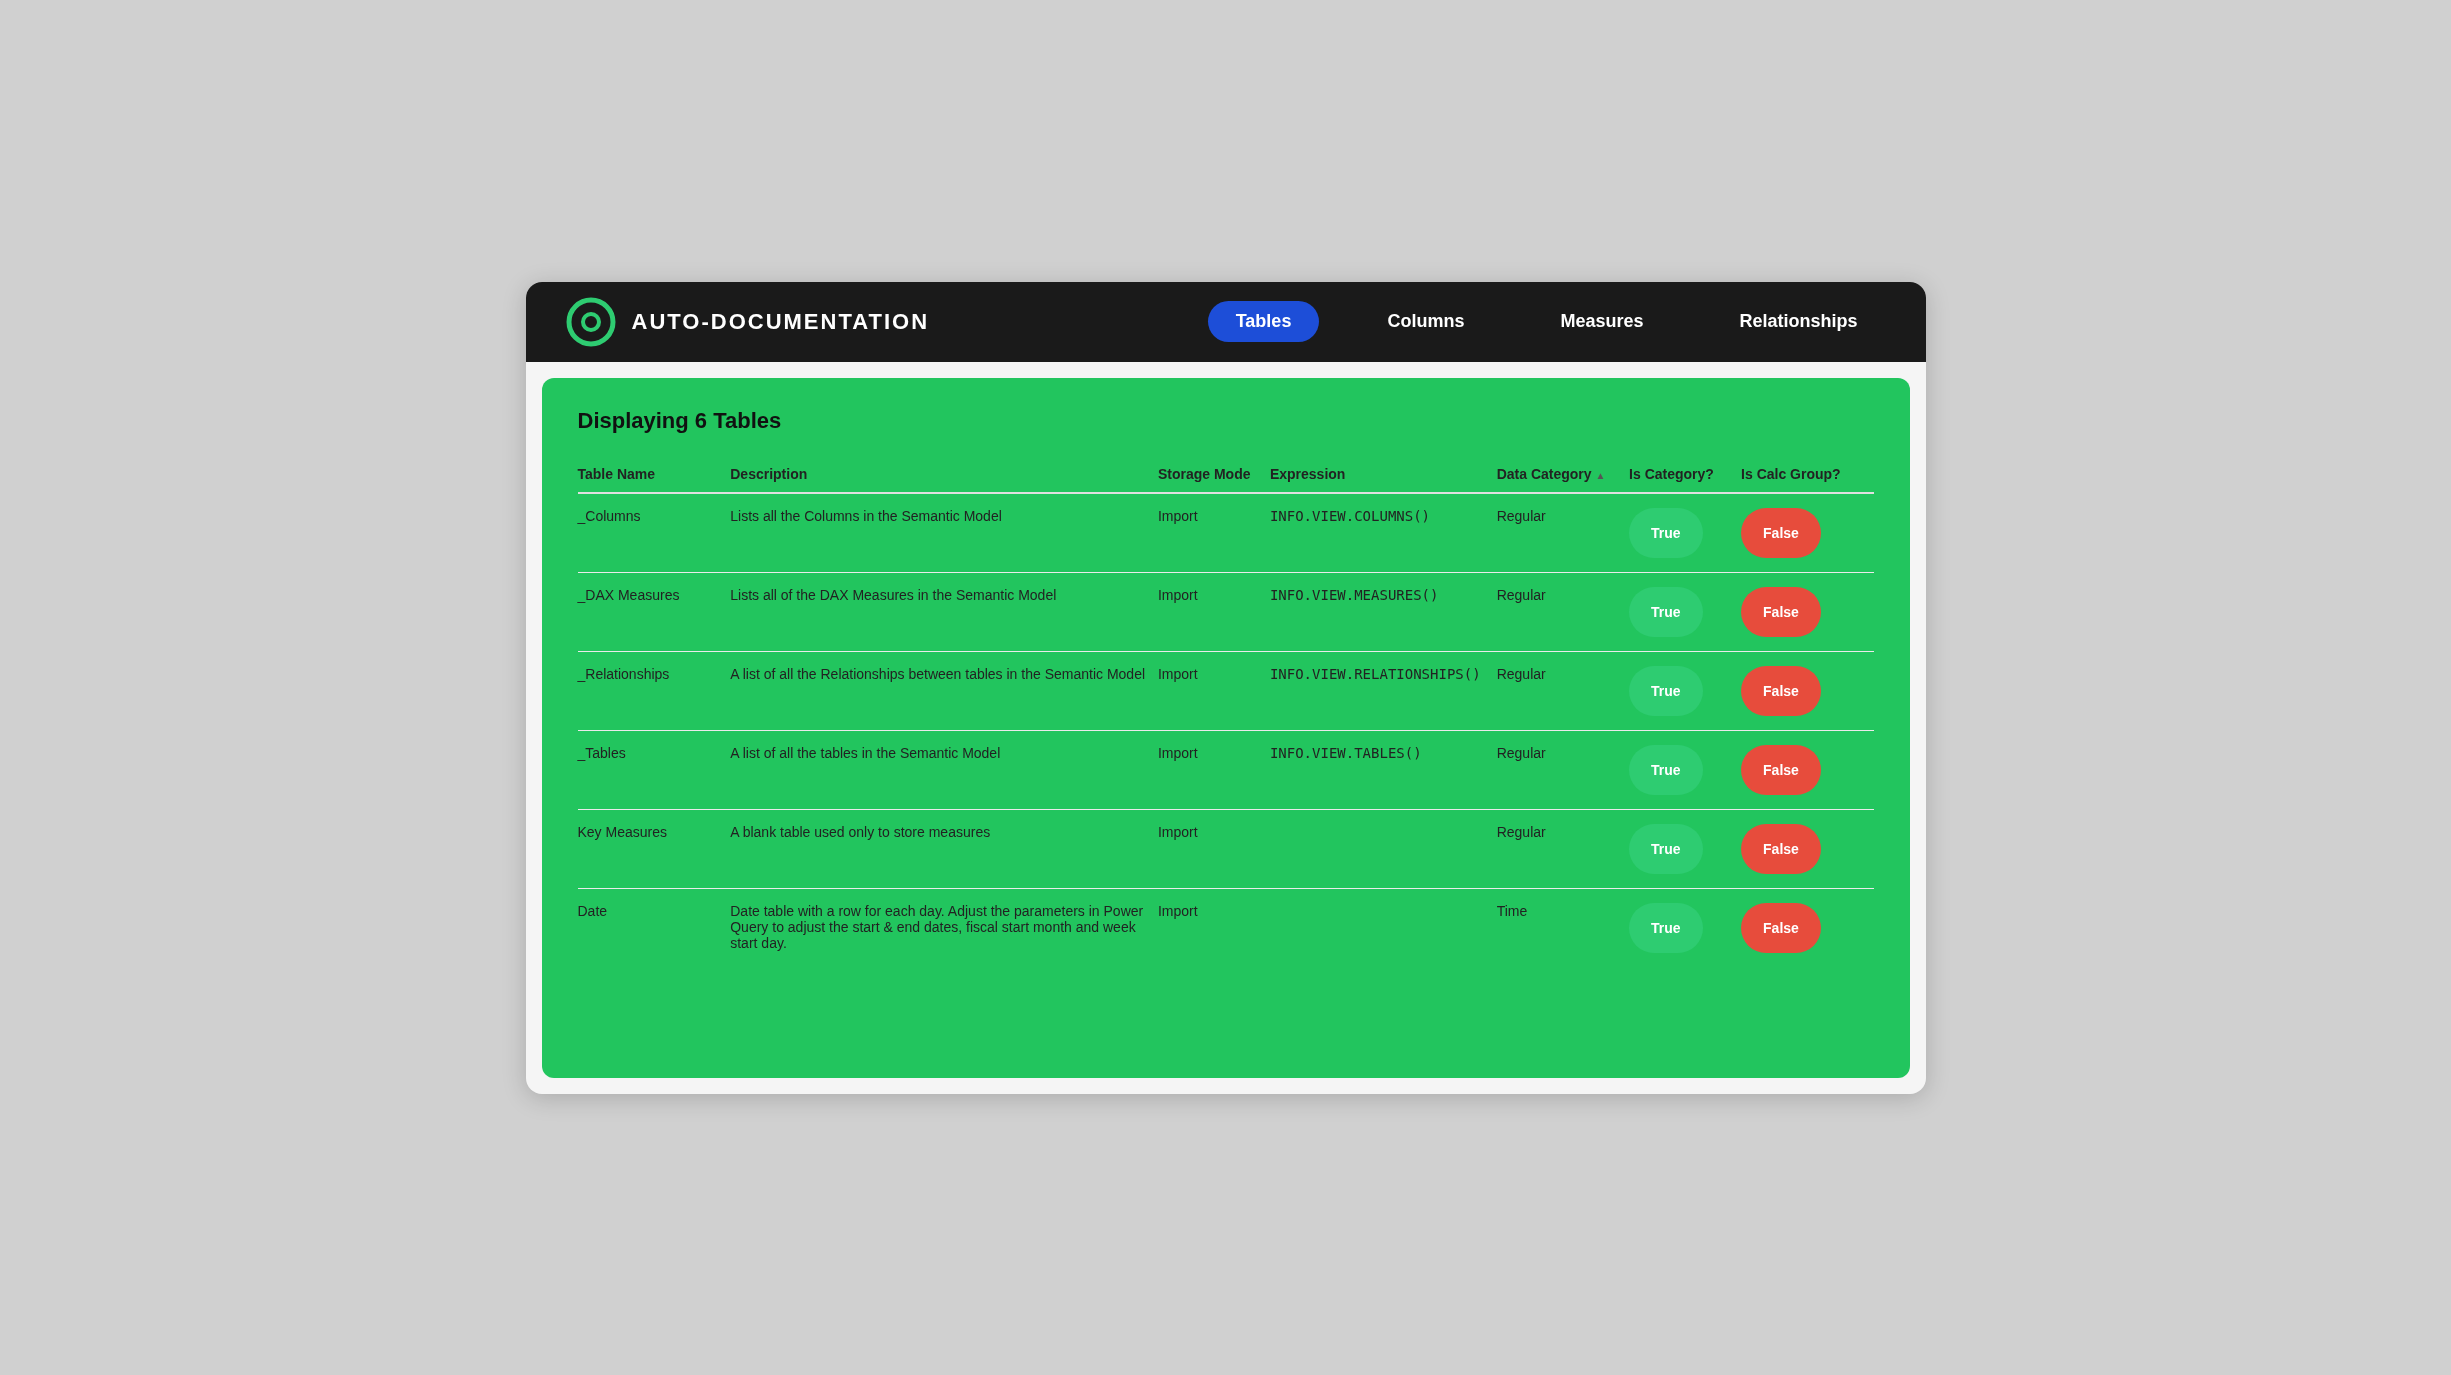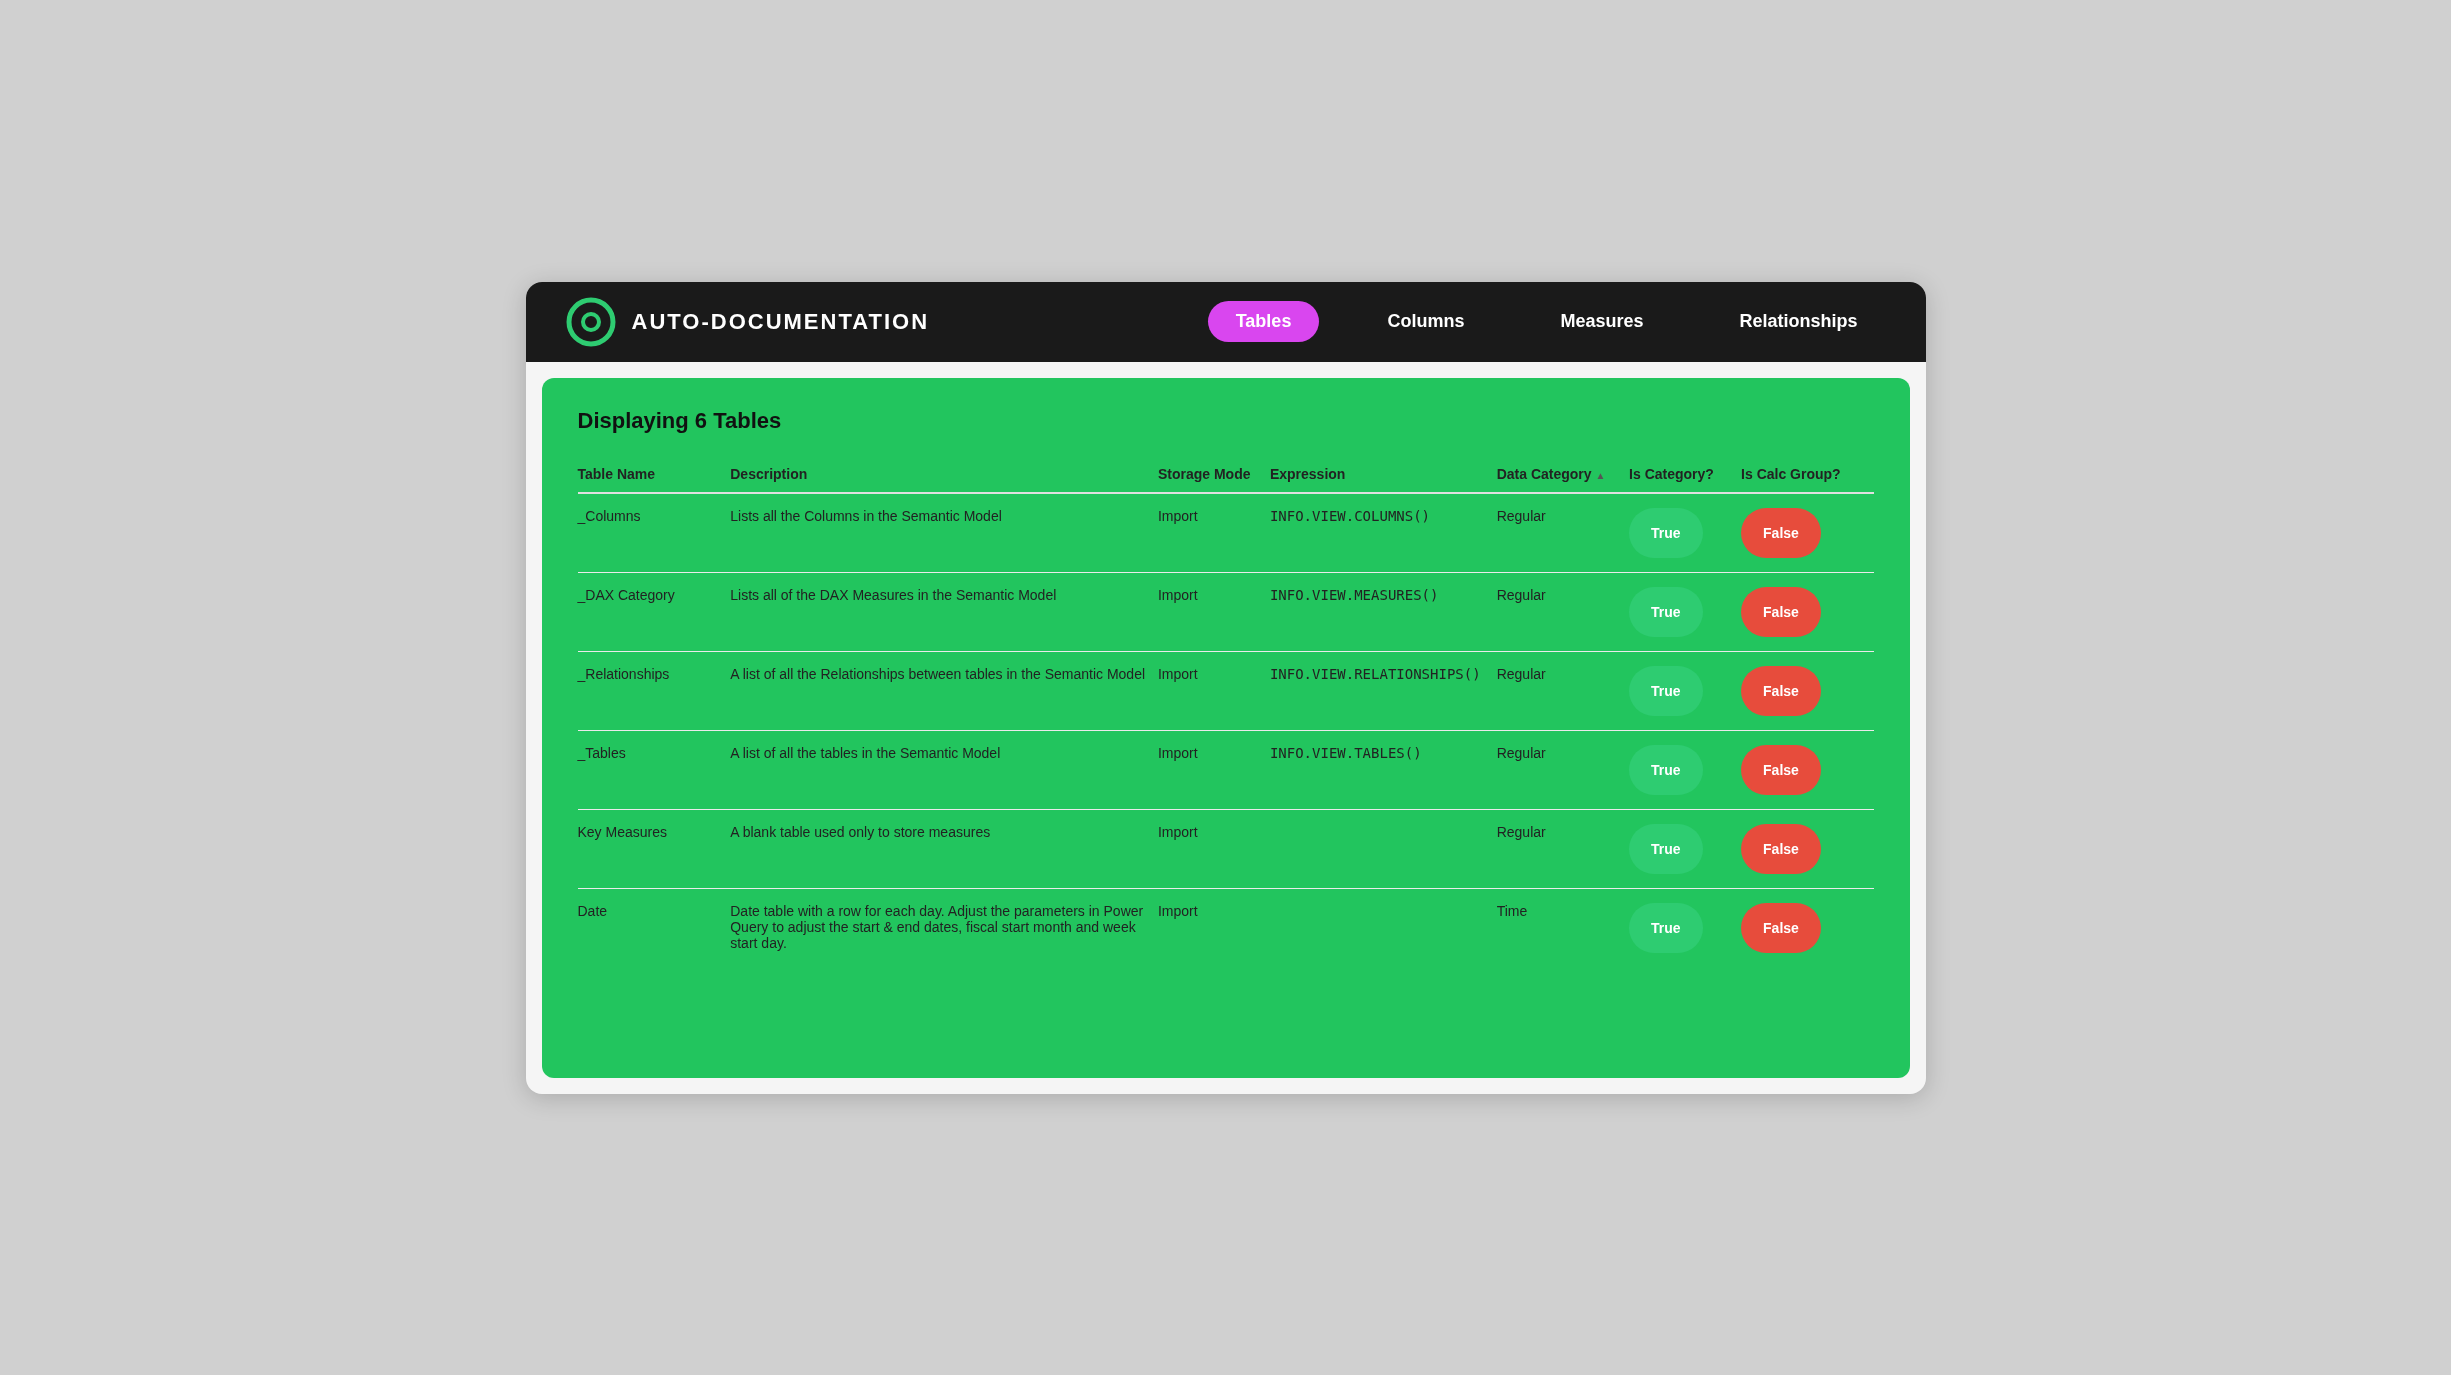--- a/index.html
+++ b/index.html
@@ -66,21 +66,21 @@
       color: #ffffff;
       font-size: 18px;
       font-weight: 600;
       cursor: pointer;
       padding: 10px 28px;
       border-radius: 50px;
       transition: background 0.2s;
     }
 
     .nav-item.active {
-      background: #d946ef;
+      background: #1d4ed8;
       color: #ffffff;
     }
 
     
     .content {
       background: #22c55e;
       margin: 16px;
       border-radius: 12px;
       padding: 30px 36px 40px 36px;
       min-height: 700px;
@@ -208,21 +208,21 @@
       <tr>
             <td class="col-name">_Columns</td>
             <td class="col-desc">Lists all the Columns in the Semantic Model</td>
             <td class="col-storage">Import</td>
             <td class="col-expression">INFO.VIEW.COLUMNS()</td>
             <td class="col-datacategory">Regular</td>
             <td class="col-visible"><span class="badge badge-true">True</span></td>
             <td class="col-calcgroup"><span class="badge badge-false">False</span></td>
           </tr>
           <tr>
-            <td class="col-name">_DAX Category</td>
+            <td class="col-name">_DAX Measures</td>
             <td class="col-desc">Lists all of the DAX Measures in the Semantic Model</td>
             <td class="col-storage">Import</td>
             <td class="col-expression">INFO.VIEW.MEASURES()</td>
             <td class="col-datacategory">Regular</td>
             <td class="col-visible"><span class="badge badge-true">True</span></td>
             <td class="col-calcgroup"><span class="badge badge-false">False</span></td>
           </tr>
           <tr>
             <td class="col-name">_Relationships</td>
             <td class="col-desc">A list of all the Relationships between tables in the Semantic Model</td>

